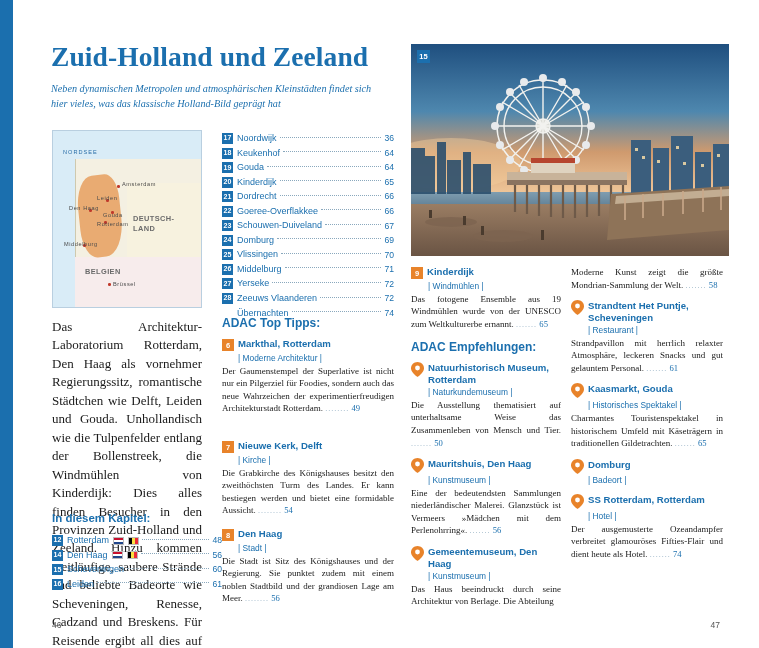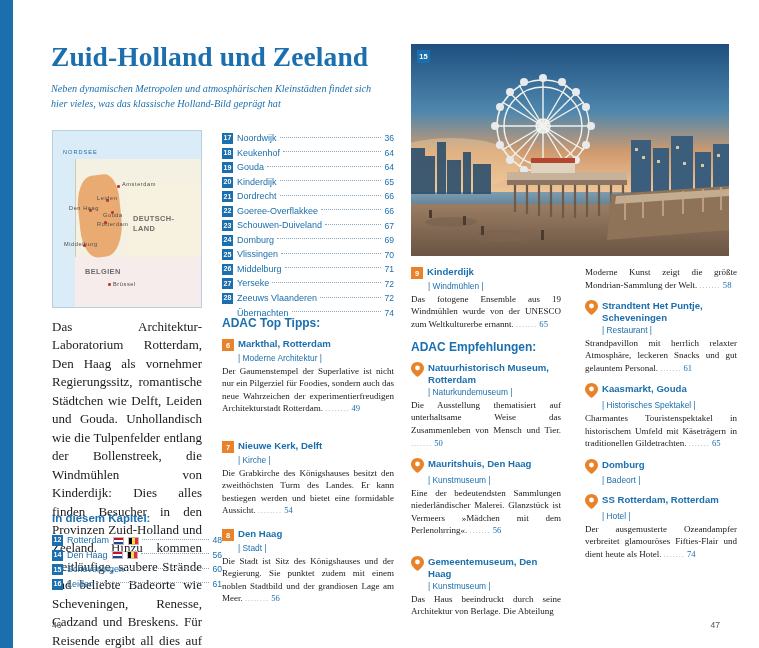--- a/index.html
+++ b/index.html
@@ -72,21 +72,21 @@
   .ent-body .pg{color:#1b6fae;font-size:8.6px;}
   .ent-dots{color:#8aa8bd;letter-spacing:1px;font-size:8px;}
 
   
   .rpage{position:absolute;left:379px;top:0;width:367px;height:648px;}
   .photo{position:absolute;left:32px;top:44px;width:318px;height:212px;overflow:hidden;background:#2a5f8a;}
   .ph-badge{position:absolute;left:6px;top:6px;width:13px;height:13px;background:#1b6fae;color:#fff;
     font-family:"Liberation Sans",sans-serif;font-size:7.5px;font-weight:700;display:flex;align-items:center;justify-content:center;z-index:5;}
 
   .rcolL{position:absolute;left:32px;width:150px;}
-  .rcolR{position:absolute;left:206px;width:152px;}
+  .rcolR{position:absolute;left:192px;width:152px;}
 
   .pin{display:inline-flex;align-items:center;justify-content:center;width:13px;height:15px;flex:0 0 auto;margin-right:4px;}
   .emp-h{font-family:"Liberation Sans",sans-serif;font-size:12px;font-weight:700;color:#1b6fae;}
 
   .pagenum{position:absolute;bottom:18px;font-family:"Liberation Sans",sans-serif;font-size:8.5px;color:#555;}
   .pn-left{left:26px;}
   .pn-right{right:26px;}
 
   .kicker{font-family:"Liberation Sans",sans-serif;font-size:9.6px;font-weight:700;color:#1b6fae;line-height:1.2;}
   .sub2{font-family:"Liberation Sans",sans-serif;font-size:8.4px;color:#1b6fae;margin:1.5px 0 2px 17px;}
@@ -394,21 +394,21 @@
               <svg width="13" height="15" viewBox="0 0 13 15">
                 <path d="M6.5 0C2.9 0 0 2.8 0 6.2 0 10.6 6.5 15 6.5 15S13 10.6 13 6.2C13 2.8 10.1 0 6.5 0z" fill="#e8832a"></path>
                 <circle cx="6.5" cy="6" r="2.4" fill="#fff"></circle>
               </svg>
             </span>
             <span class="kicker">Natuurhistorisch Museum, Rotterdam</span>
           </div>
           <div class="sub2">| Naturkundemuseum |</div>
           <div class="body2"><span class="txt">Die Ausstellung thematisiert auf unterhaltsame Weise das Zusammenleben von Mensch und Tier.</span> <span class="ent-dots">.......</span> <span class="pg" style="color:#1b6fae;font-size:8.6px">50</span></div>
         </div>
-        <div style="margin-bottom: 19px;">
+        <div style="margin-bottom: 9px;">
           <div class="ent-head">
             <span class="pin">
               <svg width="13" height="15" viewBox="0 0 13 15">
                 <path d="M6.5 0C2.9 0 0 2.8 0 6.2 0 10.6 6.5 15 6.5 15S13 10.6 13 6.2C13 2.8 10.1 0 6.5 0z" fill="#e8832a"></path>
                 <circle cx="6.5" cy="6" r="2.4" fill="#fff"></circle>
               </svg>
             </span>
             <span class="kicker">Mauritshuis, Den Haag</span>
           </div>
           <div class="sub2">| Kunstmuseum |</div>

